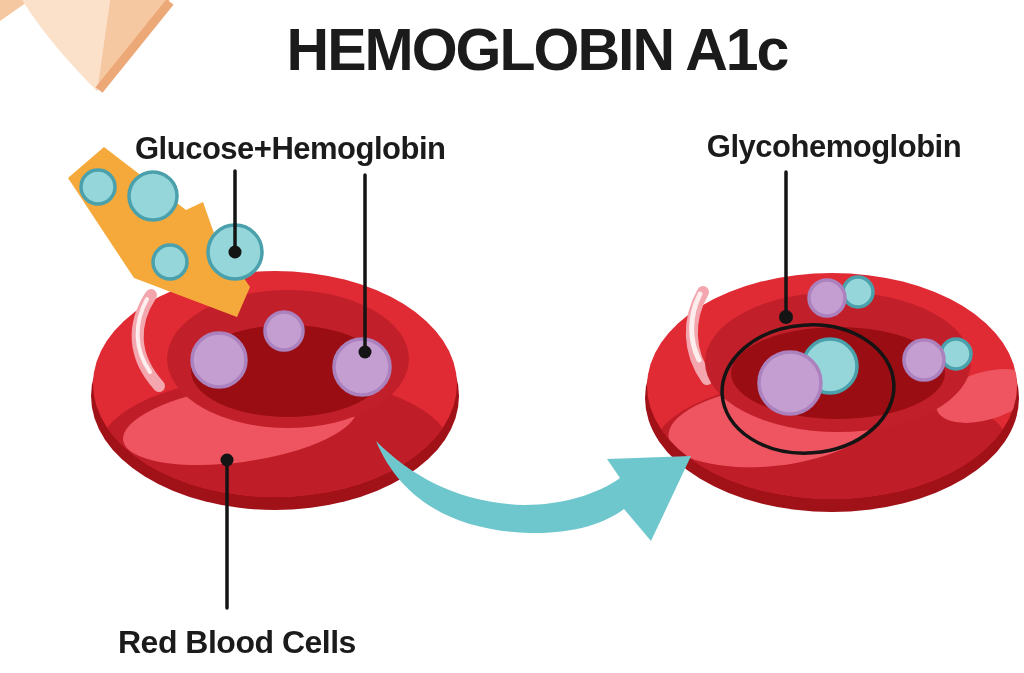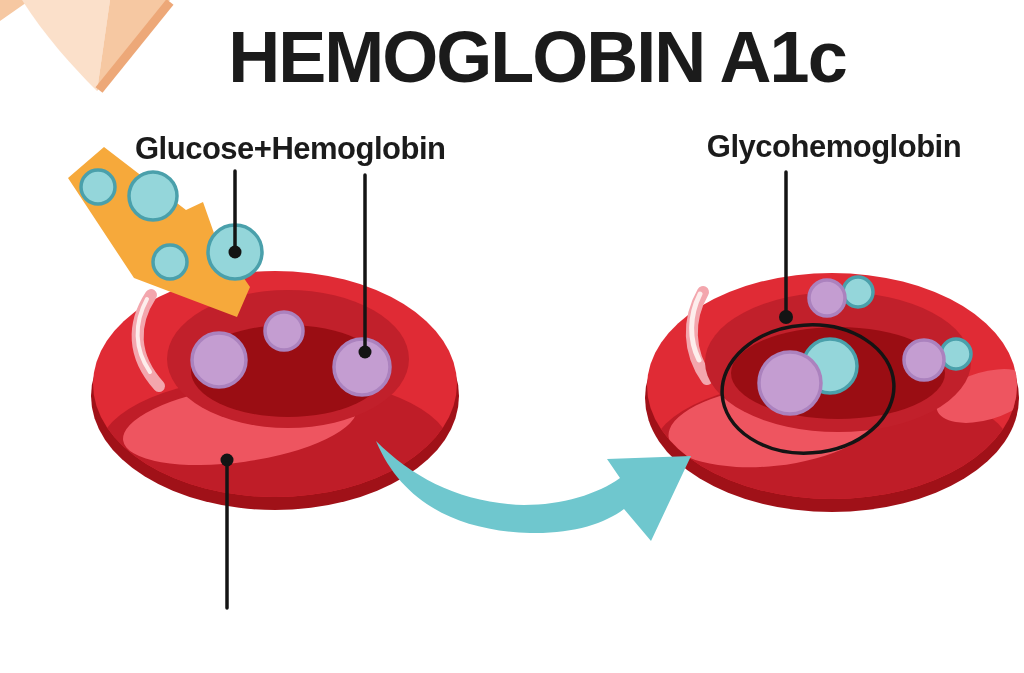--- a/index.html
+++ b/index.html
@@ -8,21 +8,21 @@
     background:var(--background,#fff);
     font-family:"Liberation Sans",sans-serif;
   }
   #stage svg{position:absolute;left:0;top:0;}
   .lbl{
     position:absolute;color:var(--text,#1b1b1b);font-weight:bold;
     letter-spacing:-0.5px;white-space:nowrap;
   }
   #title{
     left:152px;top:16px;width:770px;text-align:center;
-    font-size:72px;font-weight:bold;letter-spacing:-2px;color:var(--text,#1b1b1b);
+    font-size:59px;font-weight:bold;letter-spacing:-2px;color:var(--text,#1b1b1b);
   }
   #lbl-glucose{left:135px;top:131px;width:400px;text-align:left;font-size:31px;}
   #lbl-glyco{left:634px;top:129px;width:400px;text-align:center;font-size:31px;}
   #lbl-rbc{left:118px;top:624px;font-size:32px;}
   
   .cell-under{fill:var(--cell-red-dark);}
   .cell-body{fill:var(--cell-red);}
   .cell-lower{fill:var(--cell-red-lower);}
   .cell-sheen{fill:var(--cell-highlight);}
   .cell-plateau{fill:var(--cell-inner);}
@@ -139,14 +139,15 @@
     </g>
     <g>
       <circle class="ldot" cx="227" cy="460" r="6.5"></circle>
       <path class="leader" d="M 227 463 L 227 608"></path>
     </g>
   </svg>
 
   <div id="title" class="lbl">HEMOGLOBIN A1c</div>
   <div id="lbl-glucose" class="lbl">Glucose+Hemoglobin</div>
   <div id="lbl-glyco" class="lbl">Glycohemoglobin</div>
+  <div id="lbl-rbc" class="lbl">Red Blood Cells</div>
 
 </div>
 
 </body></html>

